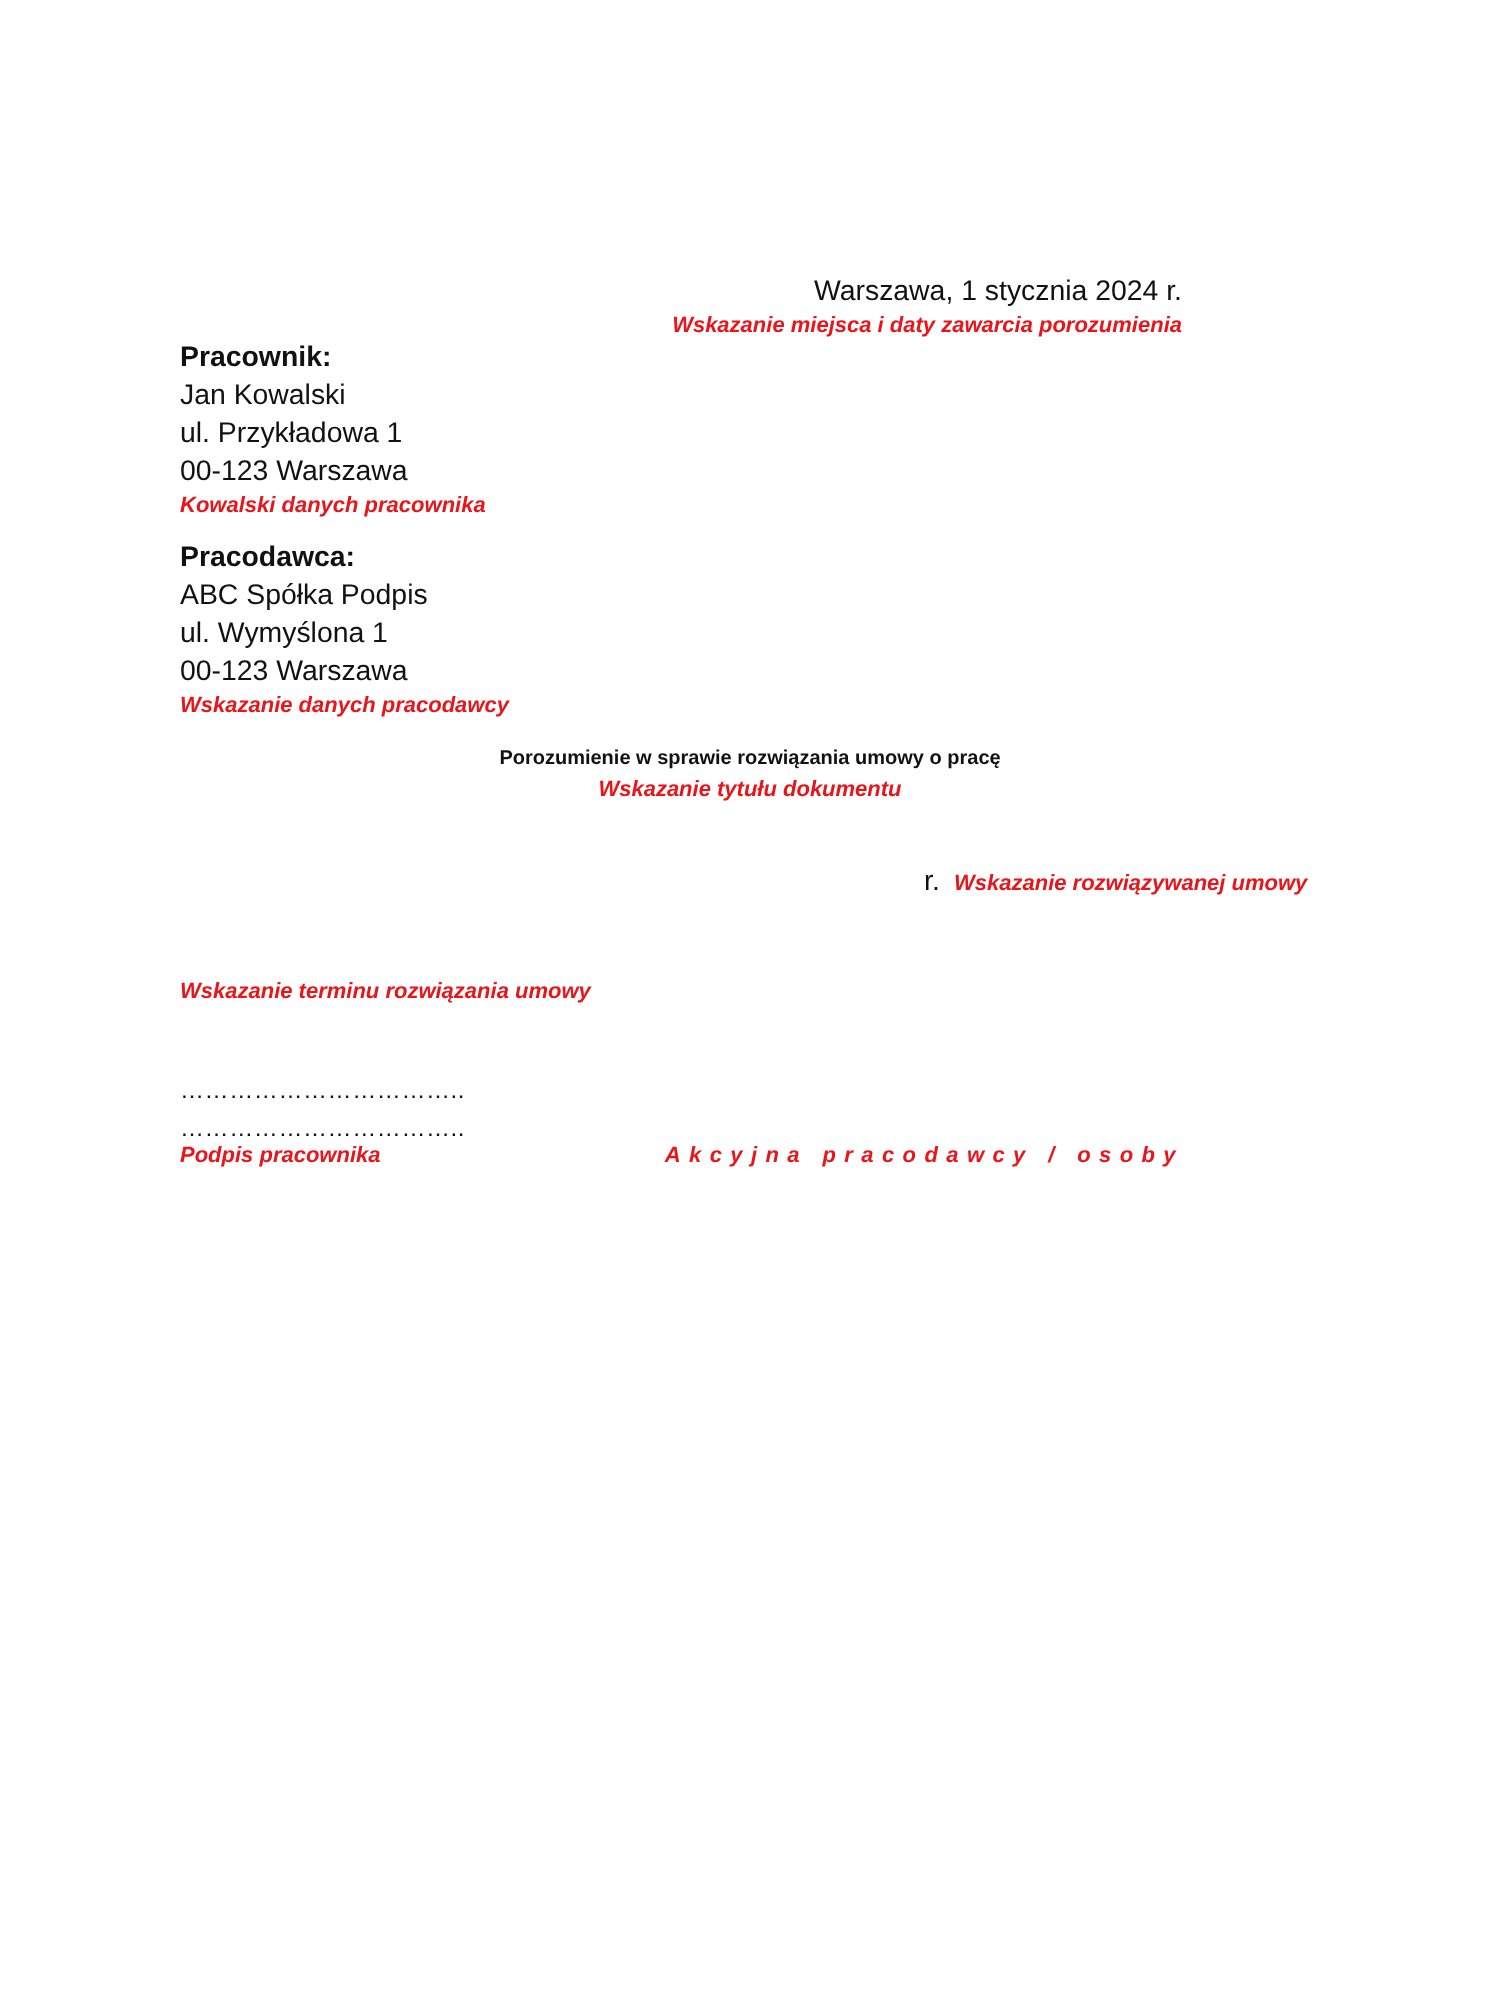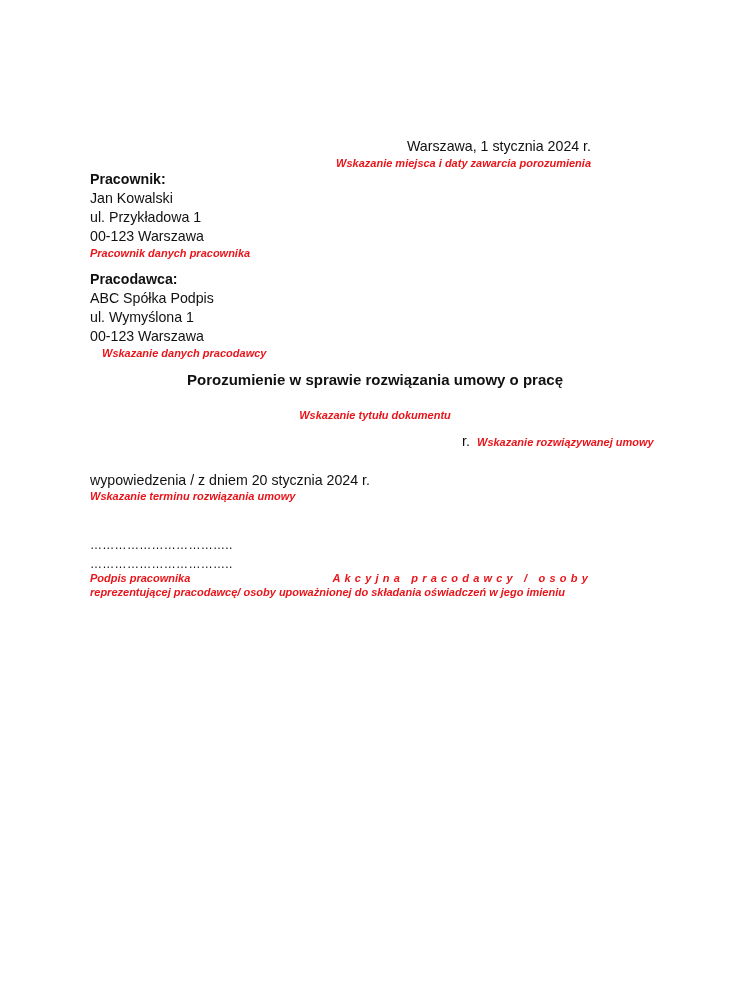--- a/index.html
+++ b/index.html
@@ -20,35 +20,33 @@
 
 <div class="page">
 
   <div class="abs body-text right" style="right:89px; top:137px;">Warszawa, 1 stycznia 2024 r.</div>
   <div class="abs hint right" style="right:89px; top:157px;">Wskazanie miejsca i daty zawarcia porozumienia</div>
 
   <div class="abs body-text bold" style="left:90px; top:170px;">Pracownik:</div>
   <div class="abs body-text" style="left:90px; top:189px;">Jan Kowalski</div>
   <div class="abs body-text" style="left:90px; top:208px;">ul. Przykładowa 1</div>
   <div class="abs body-text" style="left:90px; top:227px;">00-123 Warszawa</div>
-  <div class="abs hint" style="left:90px; top:247px;">Pracownik danych pracownika</div>
+  <div class="abs hint" style="left:90px; top:247px;">Kowalski danych pracownika</div>
 
   <div class="abs body-text bold" style="left:90px; top:270px;">Pracodawca:</div>
   <div class="abs body-text" style="left:90px; top:289px;">ABC Spółka Podpis</div>
   <div class="abs body-text" style="left:90px; top:308px;">ul. Wymyślona 1</div>
   <div class="abs body-text" style="left:90px; top:327px;">00-123 Warszawa</div>
-  <div class="abs hint" style="left:102px; top:347px;">Wskazanie danych pracodawcy</div>
+  <div class="abs hint" style="left:90px; top:347px;">Wskazanie danych pracodawcy</div>
 
-  <div class="abs body-text bold center" style="left:90px; width:570px; top:370px; font-size:15px;">Porozumienie w sprawie rozwiązania umowy o pracę</div>
-  <div class="abs hint center" style="left:90px; width:570px; top:389px;margin-top:20px;">Wskazanie tytułu dokumentu</div>
+  <div class="abs body-text bold center" style="left:90px; width:570px; top:370px; font-size:10px;">Porozumienie w sprawie rozwiązania umowy o pracę</div>
+  <div class="abs hint center" style="left:90px; width:570px; top:389px;">Wskazanie tytułu dokumentu</div>
 
   <div class="abs body-text" style="left:462px; top:432px;">r.</div>
   <div class="abs hint" style="left:477px; top:436px;">Wskazanie rozwiązywanej umowy</div>
-  <div class="abs body-text" style="left:90px; top:471px;">wypowiedzenia / z dniem 20 stycznia 2024 r.</div>
   <div class="abs hint" style="left:90px; top:490px;">Wskazanie terminu rozwiązania umowy</div>
 
   <div class="abs body-text" style="left:90px; top:536px; font-size:12px; letter-spacing:0.3px;">……………………………..</div>
   <div class="abs body-text" style="left:90px; top:555px; font-size:12px; letter-spacing:0.3px;">……………………………..</div>
   <div class="abs hint" style="left:90px; top:572px;">Podpis pracownika</div>
   <div class="abs hint spaced right" style="right:88px; top:572px;">Akcyjna pracodawcy / osoby</div>
-  <div class="abs hint" style="left:90px; top:586px;">reprezentującej pracodawcę/ osoby upoważnionej do składania oświadczeń w jego imieniu</div>
 
 </div>
 
 </body></html>

